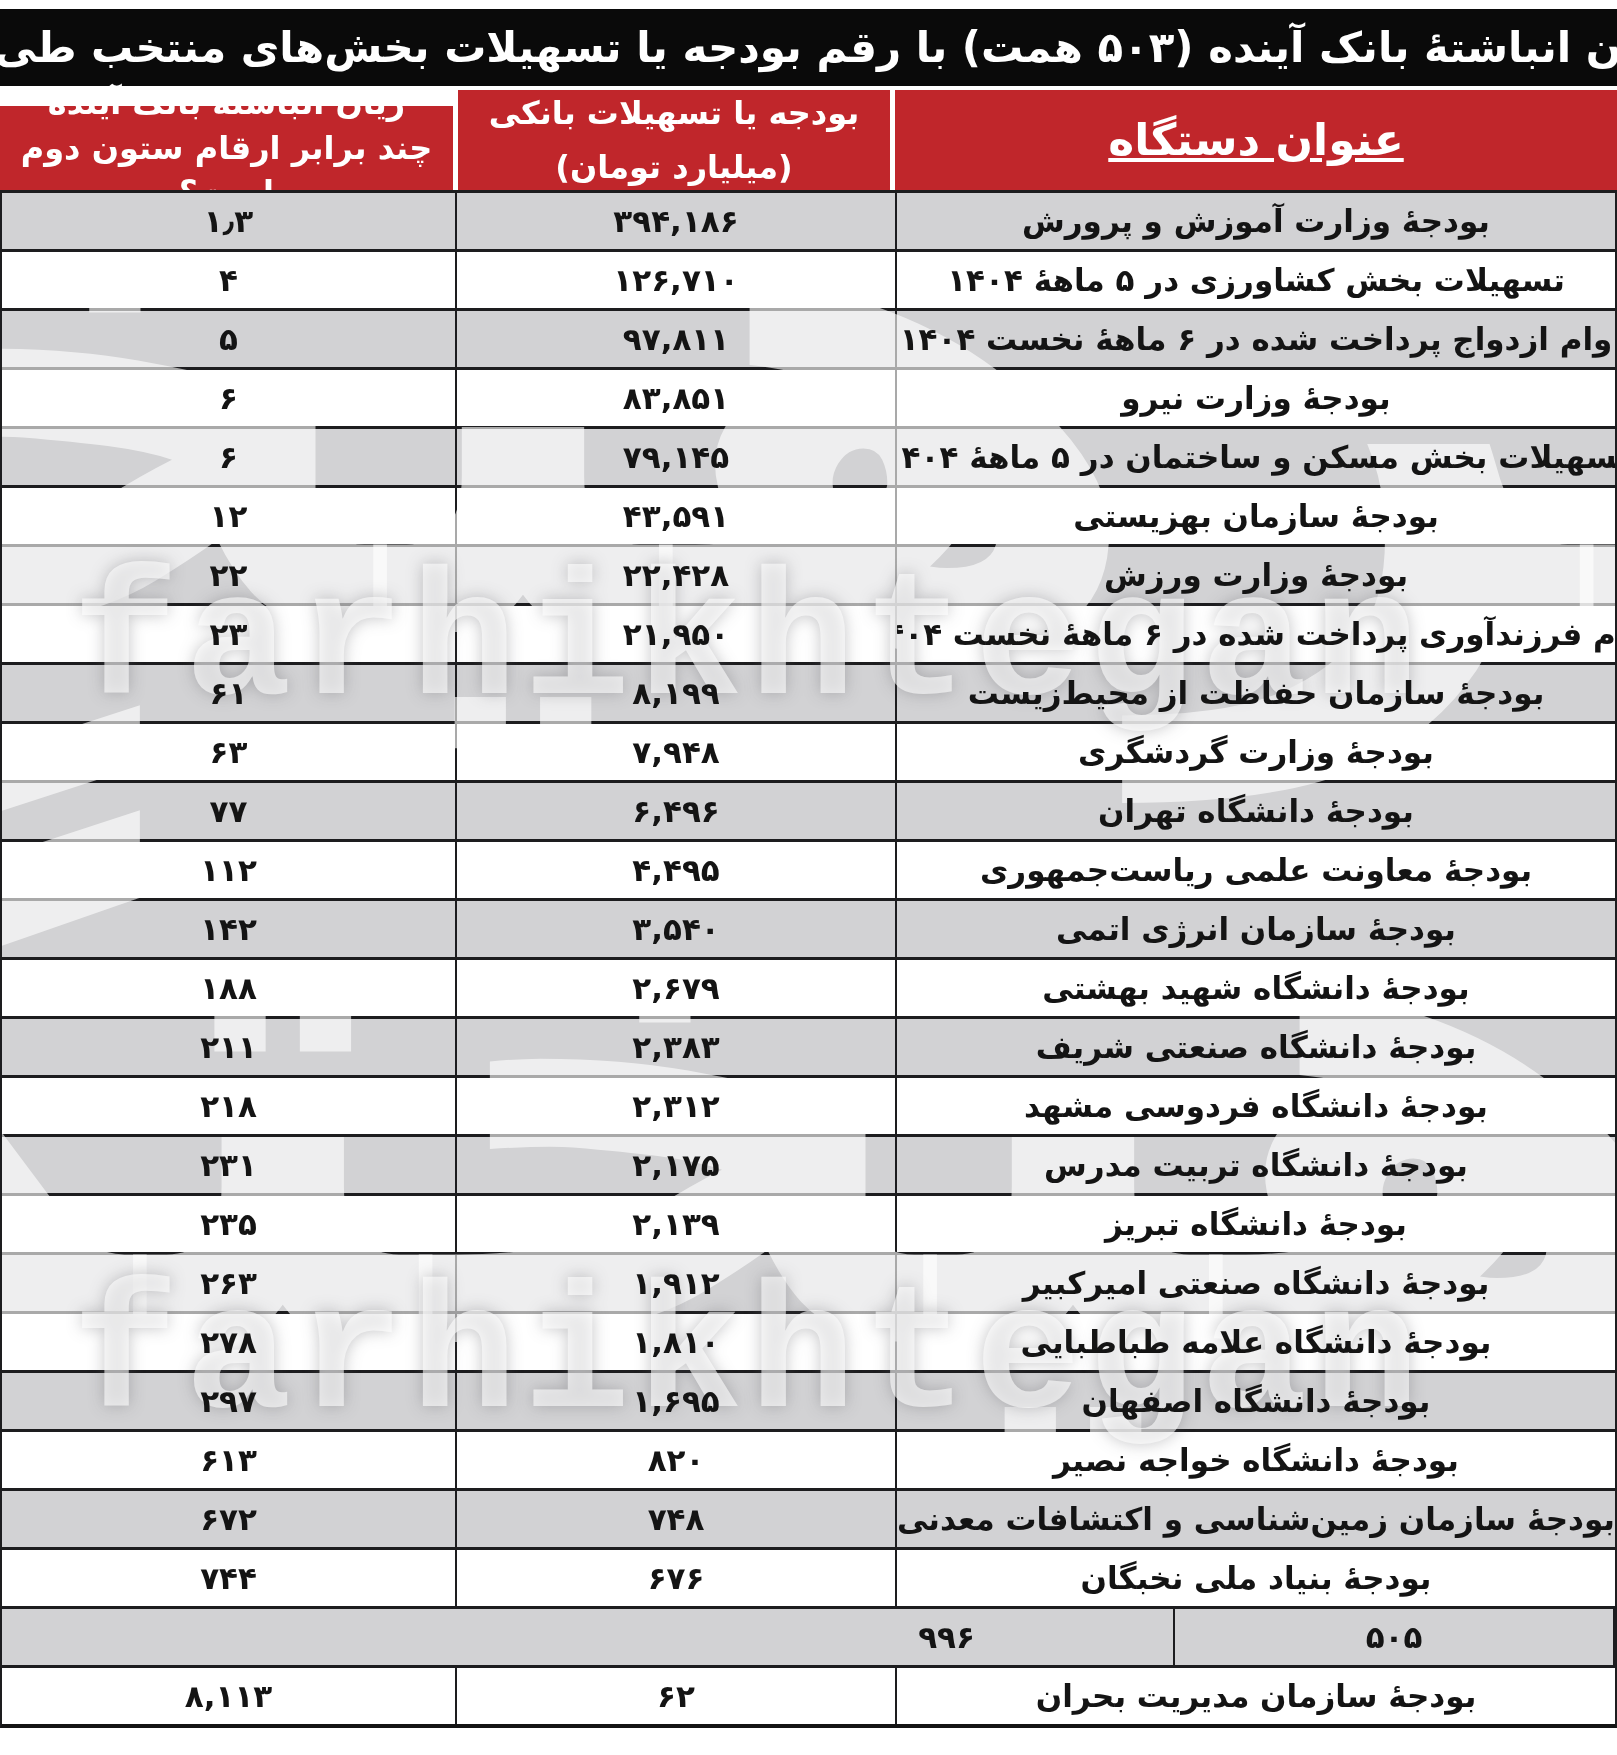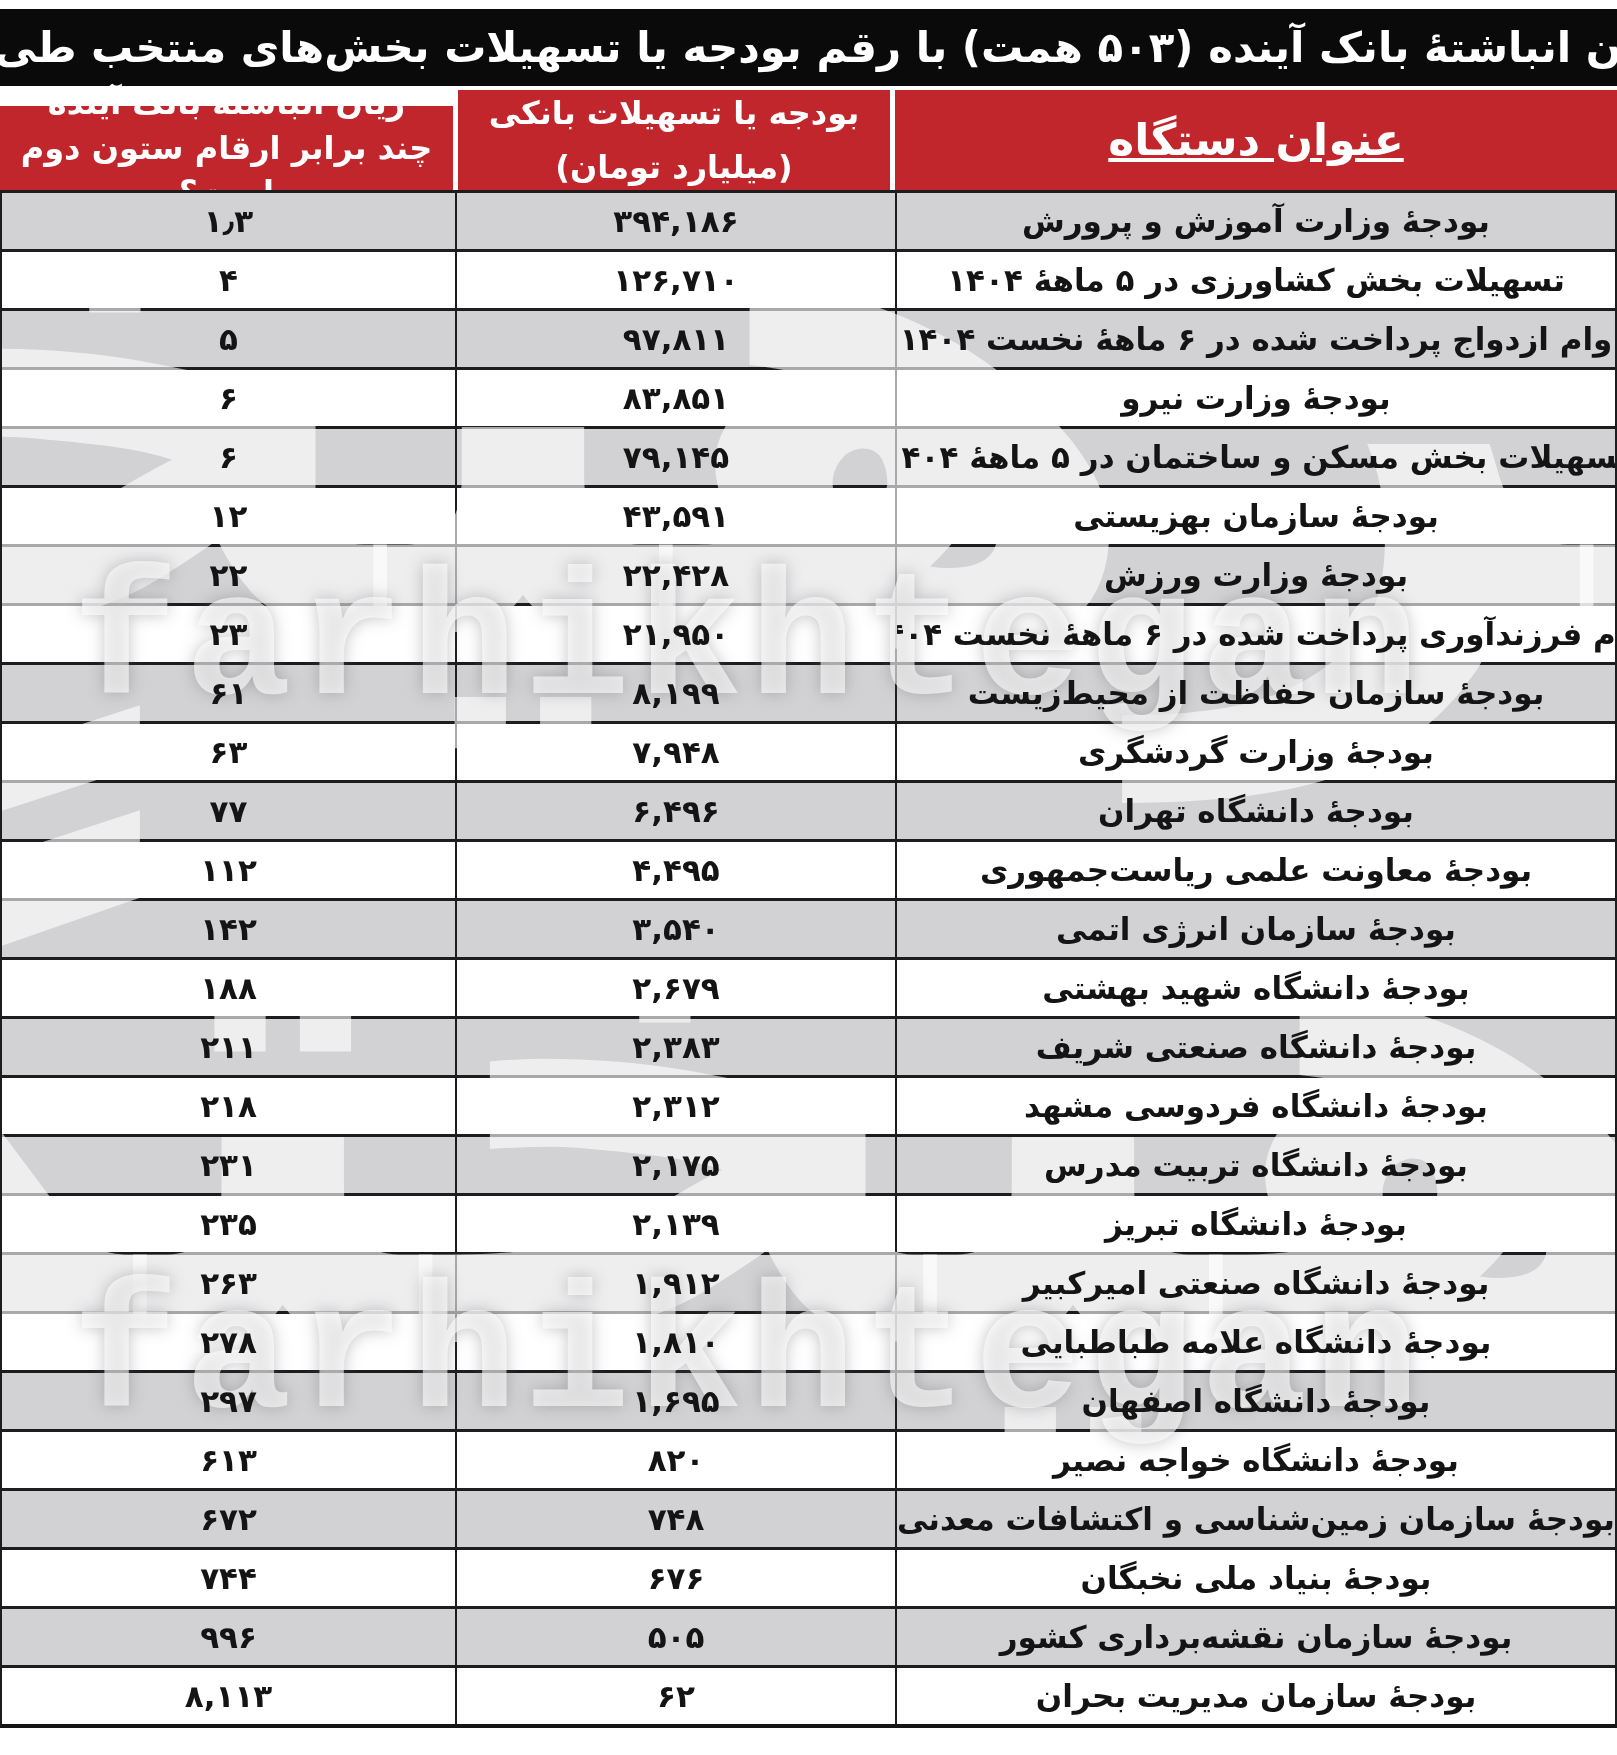--- a/index.html
+++ b/index.html
@@ -431,23 +431,20 @@
     </div>
     <div class="cell cell-amount">
       <span>۶۷۶</span>
     </div>
     <div class="cell cell-ratio">
       <span>۷۴۴</span>
     </div>
   </div>
 
   <div class="row">
-    <div class="cell cell-device">
-      <span>بودجهٔ سازمان نقشه‌برداری کشور</span>
-    </div>
     <div class="cell cell-amount">
       <span>۵۰۵</span>
     </div>
     <div class="cell cell-ratio">
       <span>۹۹۶</span>
     </div>
   </div>
 
   <div class="row">
     <div class="cell cell-device">

